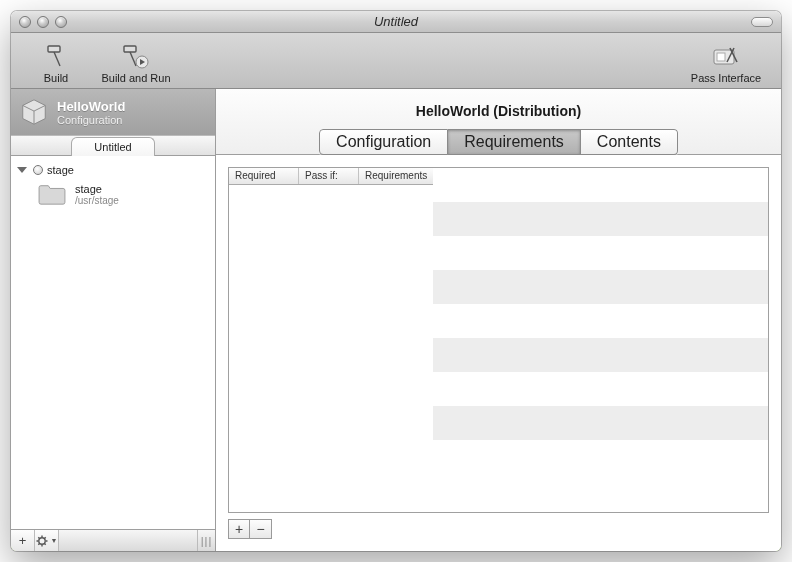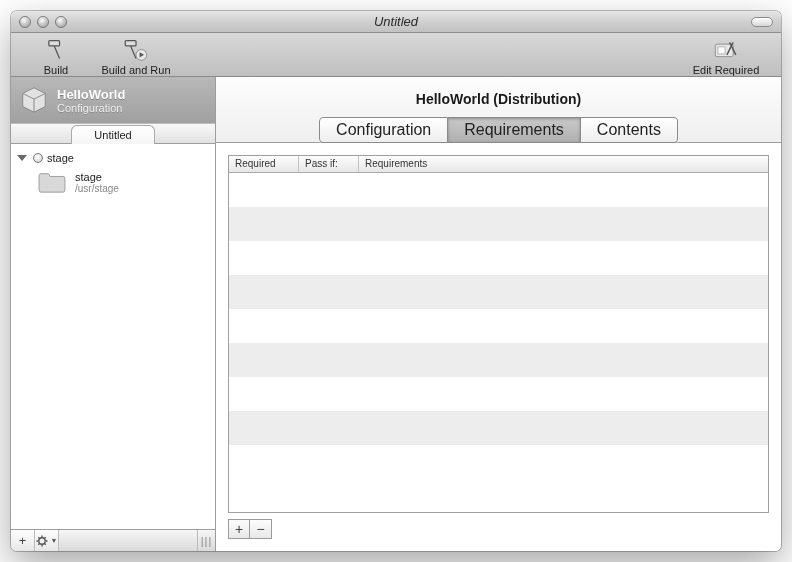--- a/index.html
+++ b/index.html
@@ -54,21 +54,21 @@
       font-style: italic;
     }
     .pill {
       width: 22px; height: 10px;
       border-radius: 6px;
       background: linear-gradient(to bottom, #fdfdfd, #d8d8d8);
       border: 1px solid #8c8c8c;
       margin-left: auto;
     }
     .toolbar {
-      height: 44px;
+      height: 56px;
       background: linear-gradient(to bottom, #d8d8d8 0%, #bfbfbf 100%);
       border-bottom: 1px solid #8a8a8a;
       display: flex;
       align-items: stretch;
       padding: 4px 10px 0 10px;
     }
     .tb-item {
       display: flex;
       flex-direction: column;
       align-items: center;
@@ -245,21 +245,21 @@
       display: flex;
       flex-direction: column;
       background: #fff;
       min-height: 0;
     }
     .table {
       flex: 1;
       border: 1px solid #a0a0a0;
       background: #fff;
       display: flex;
-      flex-direction: column;
+      flex-direction: row;
       overflow: hidden;
     }
     .table-header {
       display: flex;
       height: 17px;
       background: linear-gradient(to bottom, #fdfdfd, #e7e7e7);
       border-bottom: 1px solid #aaa;
       font-size: 10px;
       color: #333;
     }
@@ -330,21 +330,21 @@
       <span class="tb-label">Build and Run</span>
     </div>
     <div class="tb-spacer"></div>
     <div class="tb-item" style="width:90px">
       <svg width="32" height="28" viewBox="0 0 32 28">
         <rect x="4" y="8" width="20" height="14" rx="2" fill="#e8e8e8" stroke="#888"></rect>
         <rect x="7" y="11" width="8" height="8" fill="#fff" stroke="#aaa"></rect>
         <line x1="20" y1="6" x2="27" y2="20" stroke="#555" stroke-width="1.6"></line>
         <line x1="24" y1="6" x2="17" y2="20" stroke="#555" stroke-width="1.6"></line>
       </svg>
-      <span class="tb-label">Edit Required</span>
+      <span class="tb-label">Pass Interface</span>
     </div>
   </div>
 
   <div class="content-area">
 
     <div class="sidebar">
       <div class="sidebar-header">
         <svg class="pkg-icon" viewBox="0 0 32 32">
           <polygon points="16,3 28,9 28,23 16,29 4,23 4,9" fill="#e2e2e2" stroke="#888"></polygon>
           <polyline points="4,9 16,15 28,9" fill="none" stroke="#888"></polyline>

